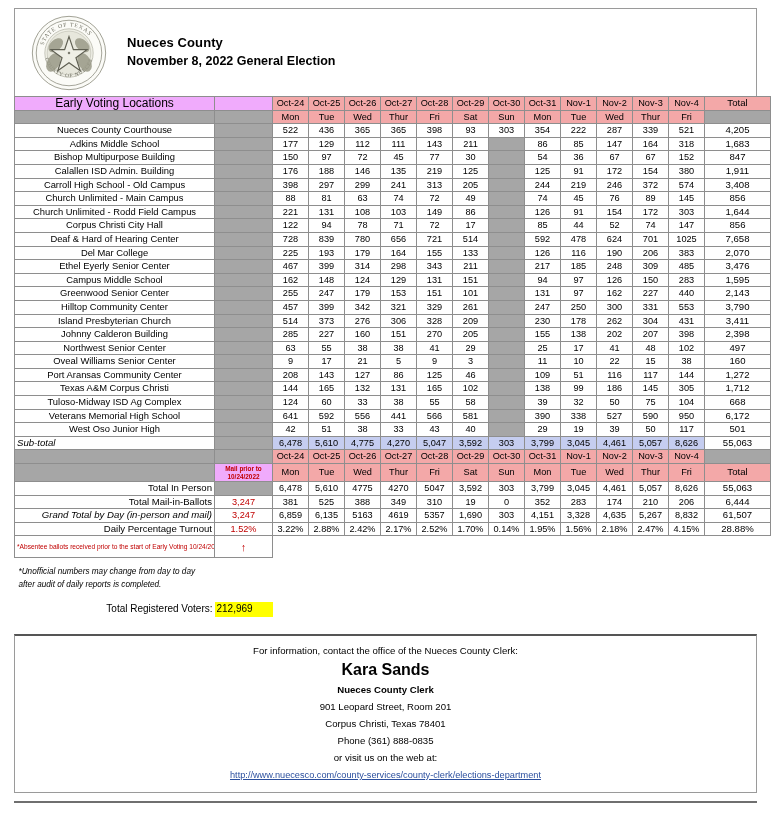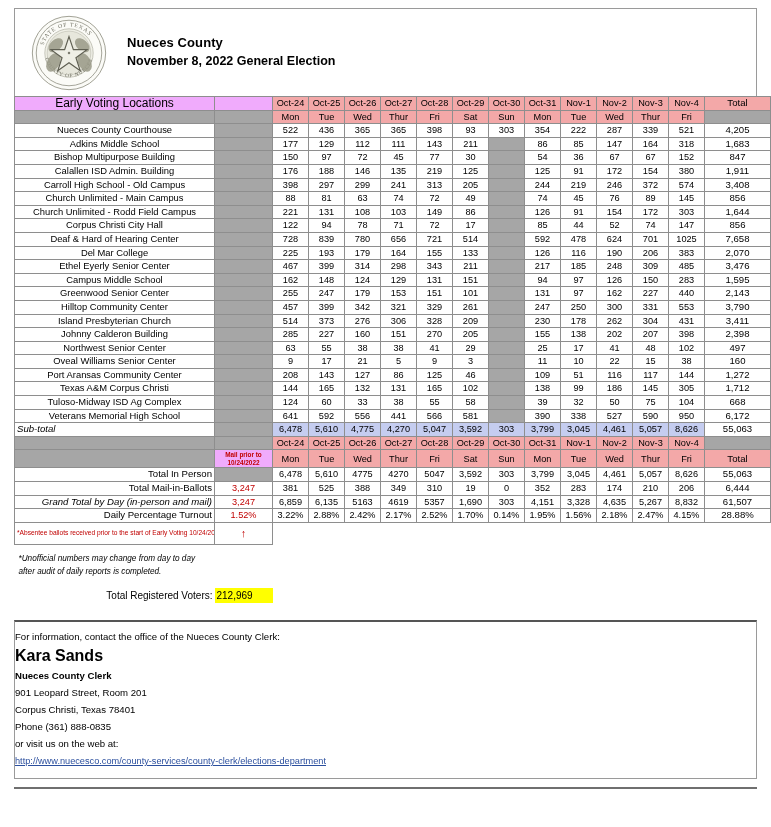--- a/index.html
+++ b/index.html
@@ -75,21 +75,21 @@
   .italnote{font-style:italic;font-size:8.2px;text-align:left;line-height:10px;white-space:normal;}
   .hl{background:#ffff00;font-weight:bold;text-align:left;padding-left:4px;}
   .rv-label{text-align:right;font-weight:bold;font-size:10px;padding-right:4px;}
 
   
   .footer-box{
     border:1px solid #9a9a9a;
     border-top:2px solid #555;
     margin-top:7px;
     padding:9px 0 12px 0;
-    text-align:left;
+    text-align:center;
     background:#fff;
   }
   .f-info{font-size:9.6px;}
   .f-name{font-size:16px;font-weight:bold;margin-top:5px;}
   .f-role{font-size:9.6px;font-weight:bold;margin-top:5px;}
   .f-line{font-size:9.6px;margin-top:6px;}
   .f-url{font-size:9.2px;margin-top:7px;color:#2b4f9e;text-decoration:underline;}
   .bottom-rule{border-top:2px solid #6f6f6f;margin-top:8px;}
 </style>
 </head>
@@ -552,20 +552,37 @@
           <td class="num">566</td>
           <td class="num">581</td>
           <td class="gray"></td>
           <td class="num">390</td>
           <td class="num">338</td>
           <td class="num">527</td>
           <td class="num">590</td>
           <td class="num">950</td>
           <td class="tot thickL totcol">6,172</td>
         </tr>
+        <tr>
+          <td class="loc">West Oso Junior High</td>
+          <td class="gray"></td>
+          <td class="num">42</td>
+          <td class="num">51</td>
+          <td class="num">38</td>
+          <td class="num">33</td>
+          <td class="num">43</td>
+          <td class="num">40</td>
+          <td class="gray"></td>
+          <td class="num">29</td>
+          <td class="num">19</td>
+          <td class="num">39</td>
+          <td class="num">50</td>
+          <td class="num">117</td>
+          <td class="tot thickL totcol">501</td>
+        </tr>
         <tr class="subtotal">
           <td class="ital thickT">Sub-total</td>
           <td class="gray thickT"></td>
           <td class="blue thickT">6,478</td>
           <td class="blue thickT">5,610</td>
           <td class="blue thickT">4,775</td>
           <td class="blue thickT">4,270</td>
           <td class="blue thickT">5,047</td>
           <td class="blue thickT">3,592</td>
           <td class="blue thickT">303</td>

